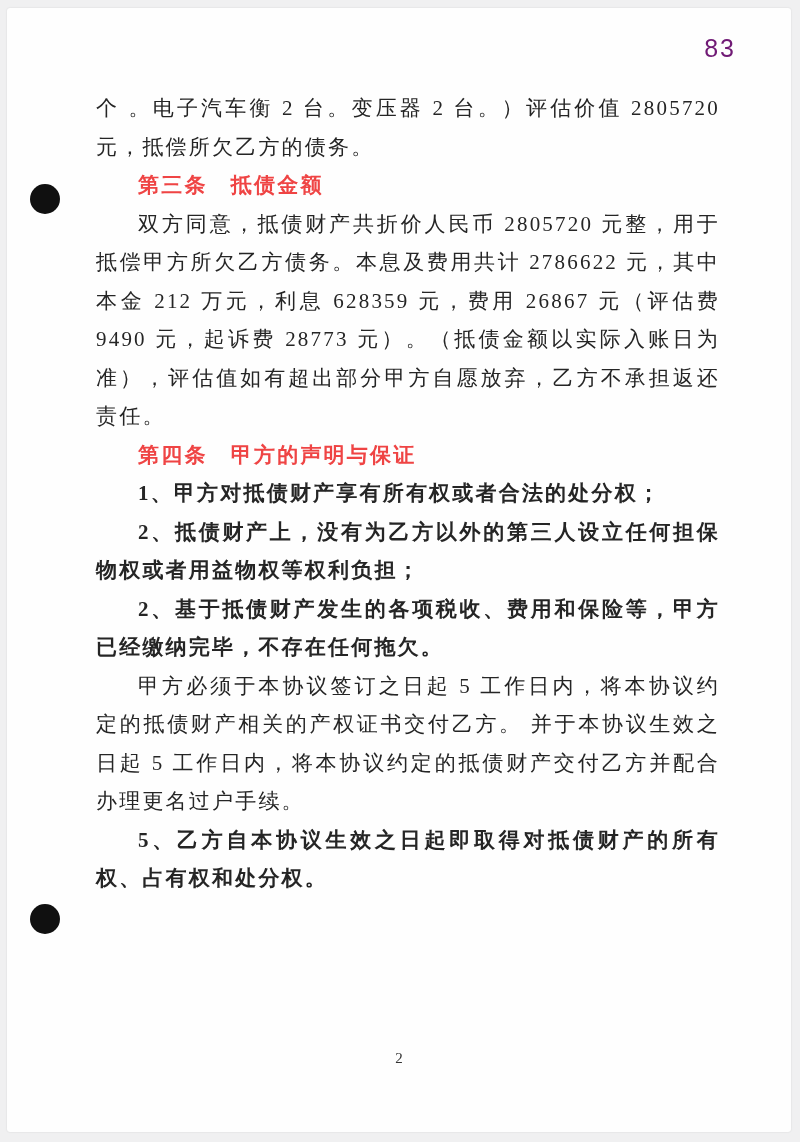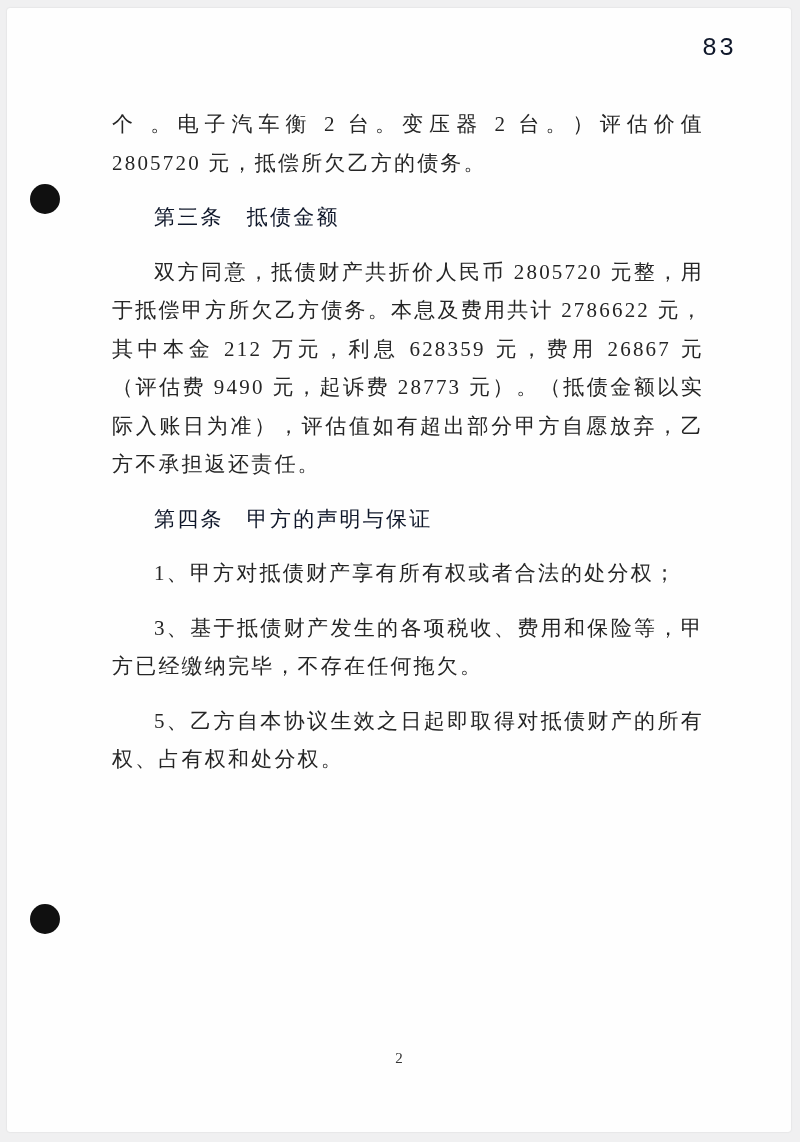--- a/index.html
+++ b/index.html
@@ -21,24 +21,24 @@
     right: 9px;
     bottom: 10px;
     background: #fefefe;
     border-radius: 3px;
     box-shadow: 0 0 2px rgba(0,0,0,0.12);
   }
   .corner-page-number {
     position: absolute;
     top: 26px;
     right: 55px;
-    font-family: Liberation Mono, monospace;
+    font-family: Liberation Sans, sans-serif;
     font-size: 25px;
     letter-spacing: 2px;
-    color: #0f172a;
+    color: #701a75;
   }
   .punch-hole {
     position: absolute;
     left: 23px;
     width: 30px;
     height: 30px;
     border-radius: 50%;
     background: #101010;
   }
   .punch-hole.hole-1 { top: 176px; }
@@ -47,27 +47,27 @@
     position: absolute;
     left: 89px;
     top: 81px;
     width: 624px;
     color: #252525;
     font-size: 21px;
     line-height: 38.5px;
     letter-spacing: 2.2px;
     text-align: justify;
   }
-  .doc-block { margin: 16px; }
+  .doc-block { margin: 0; }
   .doc-block.para  { text-indent: 2em; }
-  .doc-block.item  { text-indent: 2em; }
+  .doc-block.item  { text-indent: 2em; font-weight: bold; }
   .doc-block.heading {
     text-indent: 2em;
-    font-weight: normal;
-    color: #0f172a;
+    font-weight: bold;
+    color: #ef4444;
   }
   .footer-page-number {
     position: absolute;
     left: 0;
     right: 0;
     top: 1042px;
     text-align: center;
     font-family: "Liberation Serif", serif;
     font-size: 15px;
     color: #333;
@@ -82,18 +82,20 @@
 
   <div class="punch-hole hole-1"></div>
   <div class="punch-hole hole-2"></div>
 
   <div class="doc-body">
     <p class="doc-block continuation">个 。电子汽车衡 2 台。变压器 2 台。）评估价值 2805720 元，抵偿所欠乙方的债务。</p>
     <p class="doc-block heading">第三条　抵债金额</p>
     <p class="doc-block para">双方同意，抵债财产共折价人民币 2805720 元整，用于抵偿甲方所欠乙方债务。本息及费用共计 2786622 元，其中本金 212 万元，利息 628359 元，费用 26867 元（评估费 9490 元，起诉费 28773 元）。（抵债金额以实际入账日为准），评估值如有超出部分甲方自愿放弃，乙方不承担返还责任。</p>
     <p class="doc-block heading">第四条　甲方的声明与保证</p>
     <p class="doc-block item">1、甲方对抵债财产享有所有权或者合法的处分权；</p>
-    <p class="doc-block item">3、基于抵债财产发生的各项税收、费用和保险等，甲方已经缴纳完毕，不存在任何拖欠。</p>
+    <p class="doc-block item">2、抵债财产上，没有为乙方以外的第三人设立任何担保物权或者用益物权等权利负担；</p>
+    <p class="doc-block item">2、基于抵债财产发生的各项税收、费用和保险等，甲方已经缴纳完毕，不存在任何拖欠。</p>
+    <p class="doc-block para">甲方必须于本协议签订之日起 5 工作日内，将本协议约定的抵债财产相关的产权证书交付乙方。 并于本协议生效之日起 5 工作日内，将本协议约定的抵债财产交付乙方并配合办理更名过户手续。</p>
     <p class="doc-block item">5、乙方自本协议生效之日起即取得对抵债财产的所有权、占有权和处分权。</p>
   </div>
 
   <div class="footer-page-number">2</div>
 </div>
 
 </body></html>

